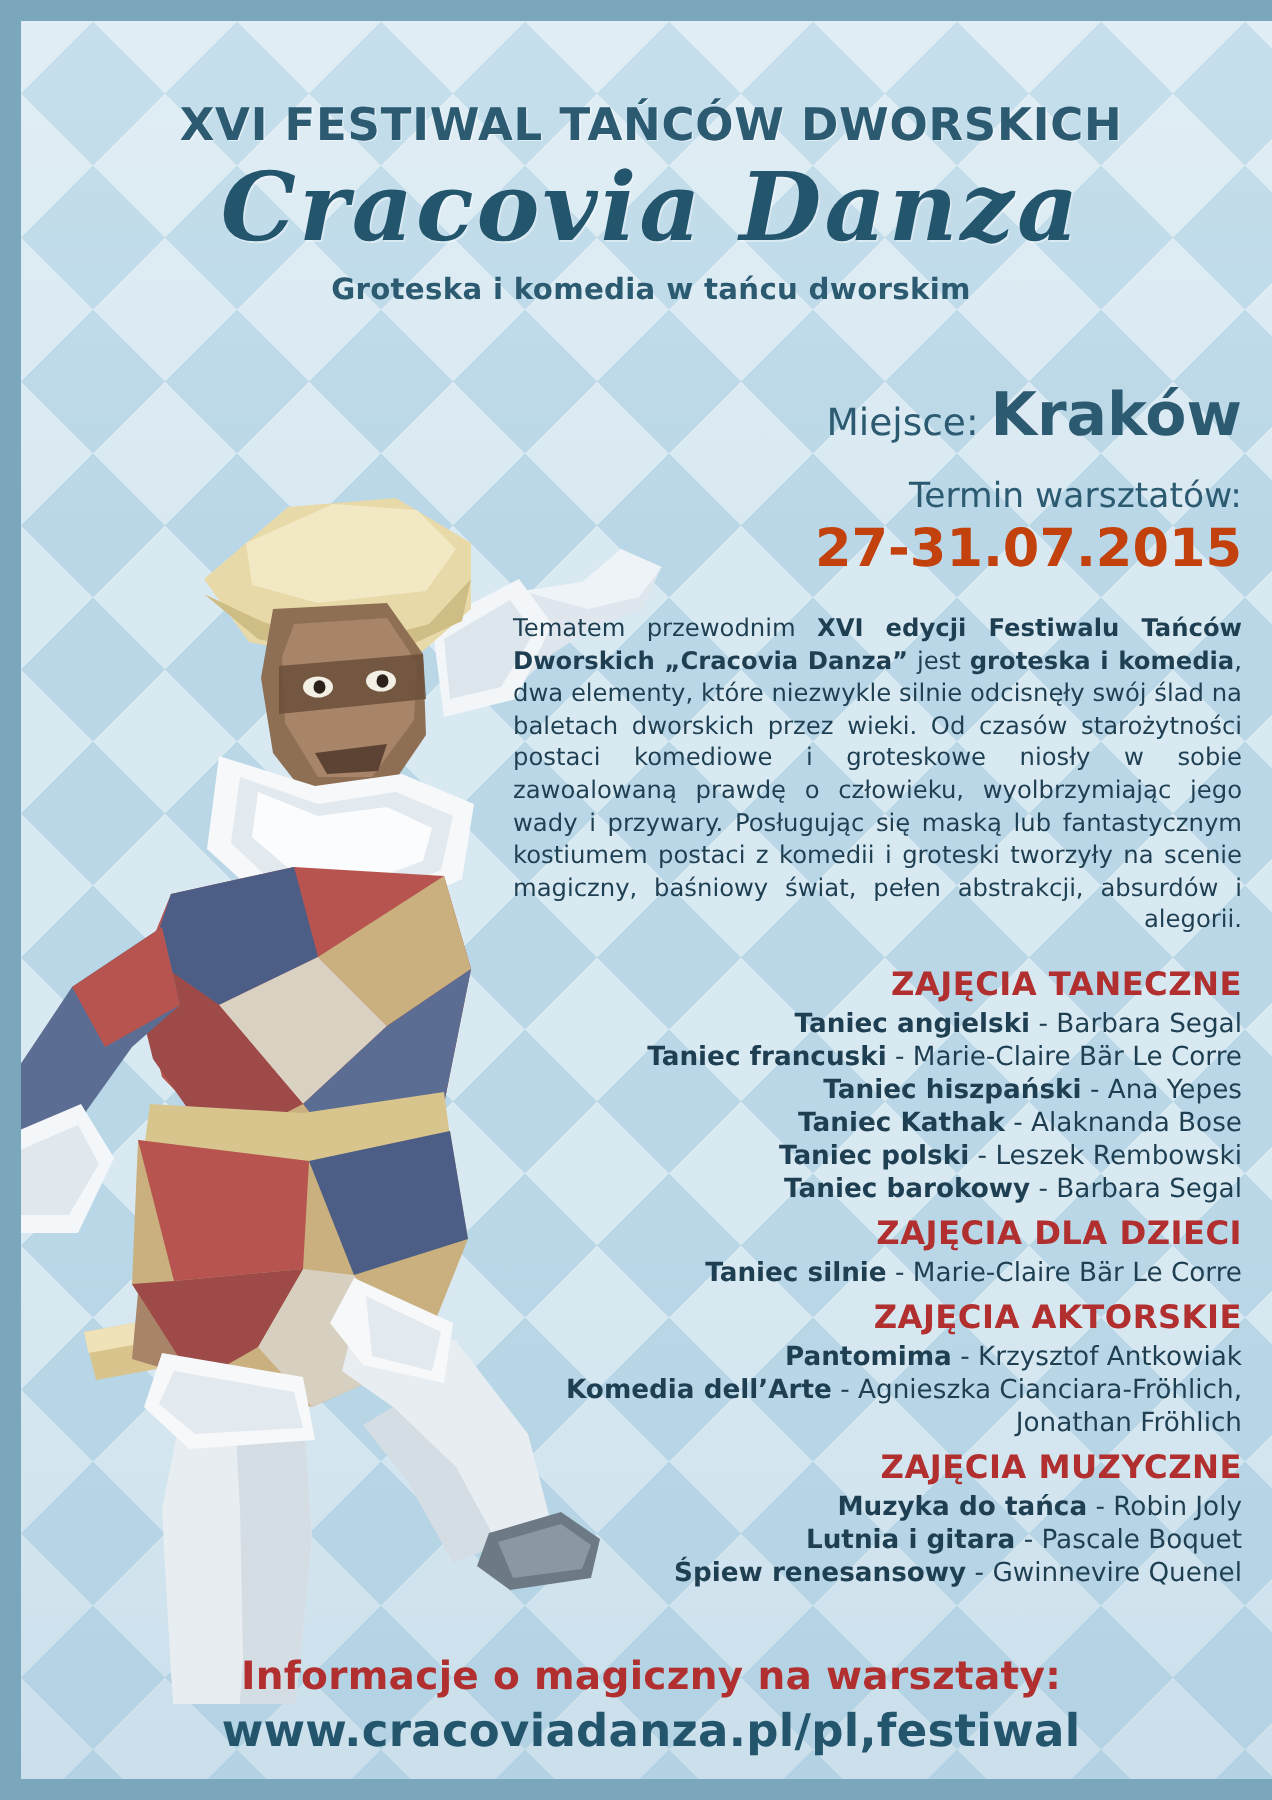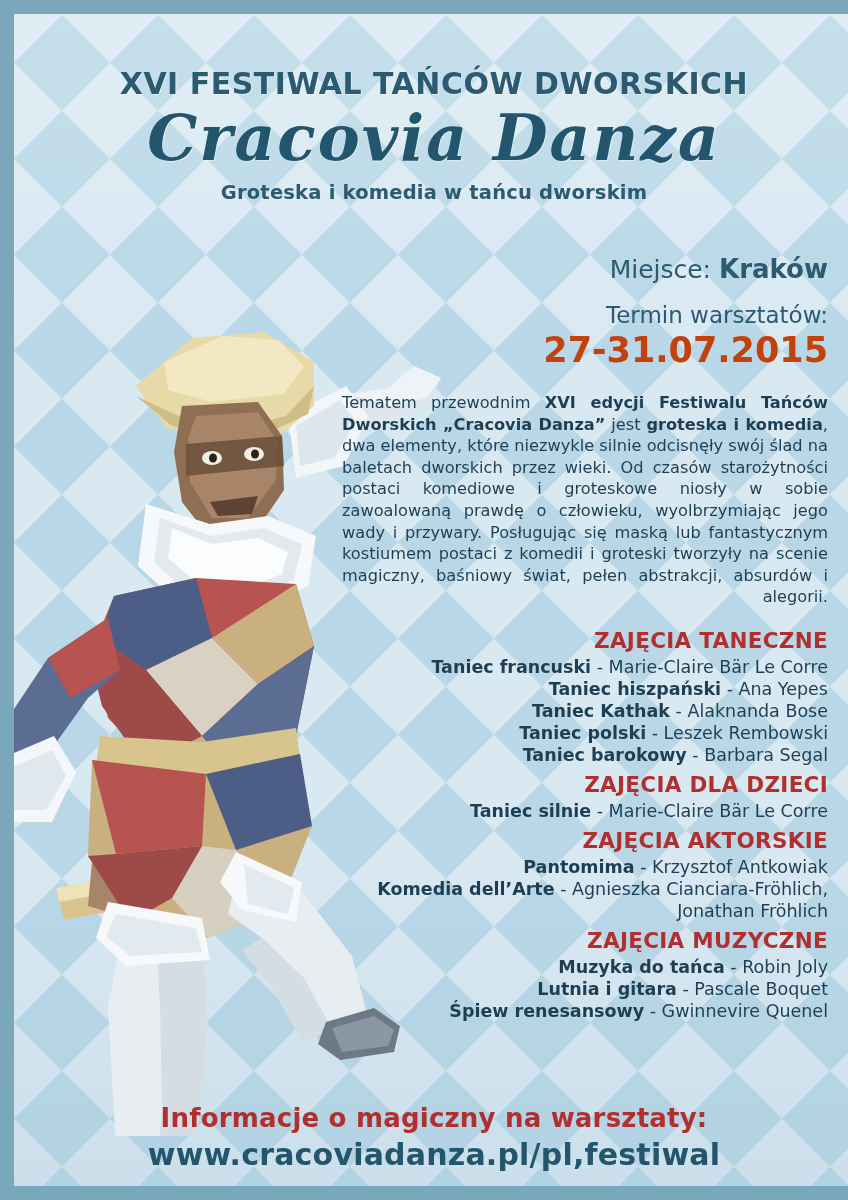--- a/index.html
+++ b/index.html
@@ -92,21 +92,21 @@
     width: 486px;
     text-align: right;
   }
   .place-row {
     font-family: "DejaVu Sans", sans-serif;
     color: #2b5a71;
     font-size: 25px;
     margin-bottom: 18px;
   }
   .place-label { font-weight: normal; }
-  .place-value { font-weight: bold; font-size: 26px; }
+  .place-value { font-weight: bold; font-size: 40px; }
 
   .term-label {
     font-family: "DejaVu Sans", sans-serif;
     font-size: 23px;
     color: #2b5a71;
   }
   .term-date {
     font-family: "DejaVu Sans", sans-serif;
     font-weight: bold;
     font-size: 35px;
@@ -283,20 +283,21 @@
           <span class="place-label">Miejsce:</span>
           <span class="place-value">Kraków</span>
         </div>
         <div class="term-label">Termin warsztatów:</div>
         <div class="term-date">27-31.07.2015</div>
 
         <div class="body-text">Tematem przewodnim <b>XVI edycji Festiwalu Tańców Dworskich „Cracovia Danza”</b> jest <b>groteska i komedia</b>, dwa elementy, które niezwykle silnie odcisnęły swój ślad na baletach dworskich przez wieki. Od czasów starożytności postaci komediowe i groteskowe niosły w sobie zawoalowaną prawdę o człowieku, wyolbrzymiając jego wady i przywary. Posługując się maską lub fantastycznym kostiumem postaci z komedii i groteski tworzyły na scenie magiczny, baśniowy świat, pełen abstrakcji, absurdów i alegorii.</div>
 
         <div class="program">
             <div class="sec-head">ZAJĘCIA TANECZNE</div>
+            <div class="prog-line"><span class="cls">Taniec angielski</span><span> - </span><span class="teacher">Barbara Segal</span></div>
             <div class="prog-line"><span class="cls">Taniec francuski</span><span> - </span><span class="teacher">Marie-Claire Bär Le Corre</span></div>
             <div class="prog-line"><span class="cls">Taniec hiszpański</span><span> - </span><span class="teacher">Ana Yepes</span></div>
             <div class="prog-line"><span class="cls">Taniec Kathak</span><span> - </span><span class="teacher">Alaknanda Bose</span></div>
             <div class="prog-line"><span class="cls">Taniec polski</span><span> - </span><span class="teacher">Leszek Rembowski</span></div>
             <div class="prog-line"><span class="cls">Taniec barokowy</span><span> - </span><span class="teacher">Barbara Segal</span></div>
             <div class="sec-head">ZAJĘCIA DLA DZIECI</div>
             <div class="prog-line"><span class="cls">Taniec silnie</span><span> - </span><span class="teacher">Marie-Claire Bär Le Corre</span></div>
             <div class="sec-head">ZAJĘCIA AKTORSKIE</div>
             <div class="prog-line"><span class="cls">Pantomima</span><span> - </span><span class="teacher">Krzysztof Antkowiak</span></div>
             <div class="prog-line"><span class="cls">Komedia dell’Arte</span><span> - </span><span class="teacher">Agnieszka Cianciara-Fröhlich,</span></div>

